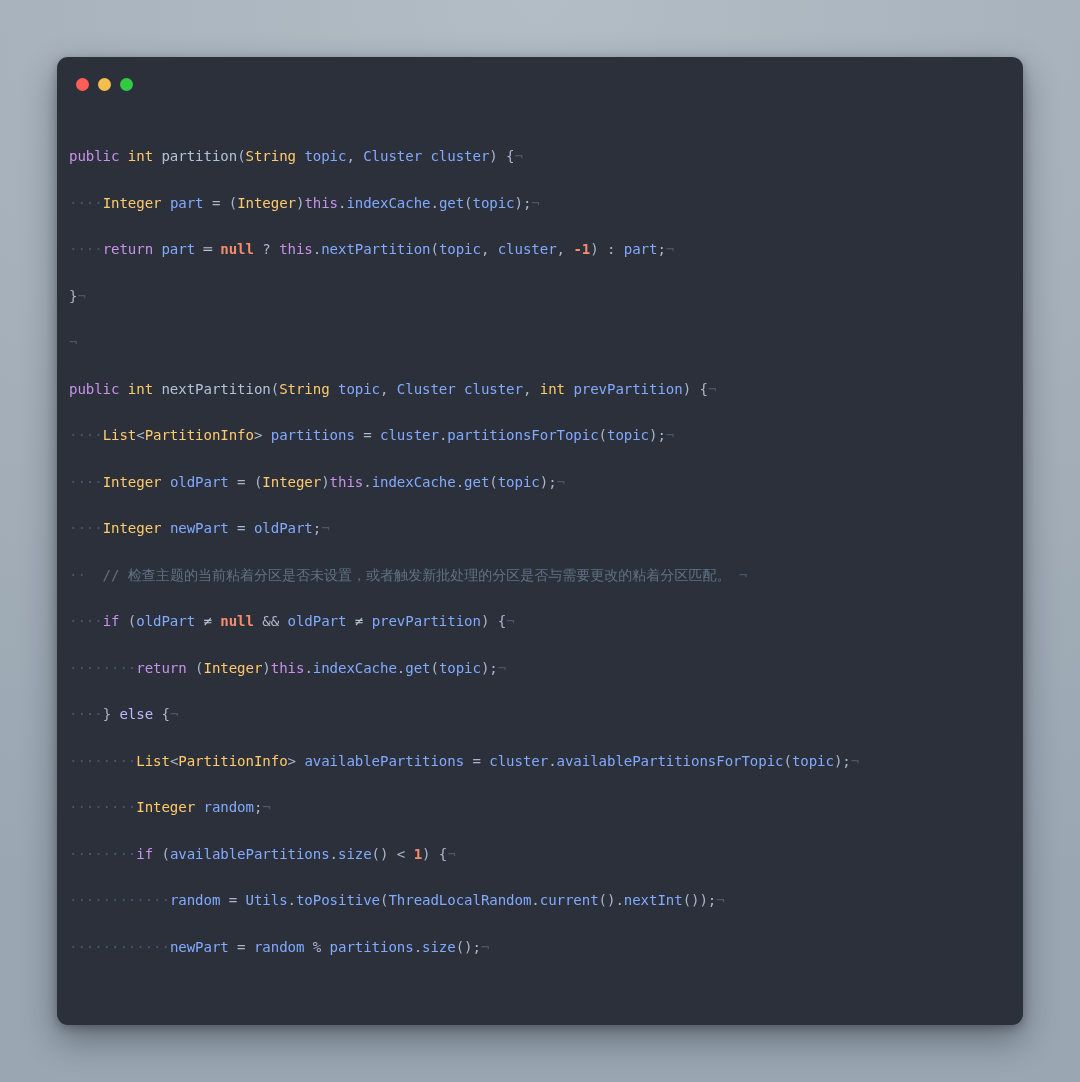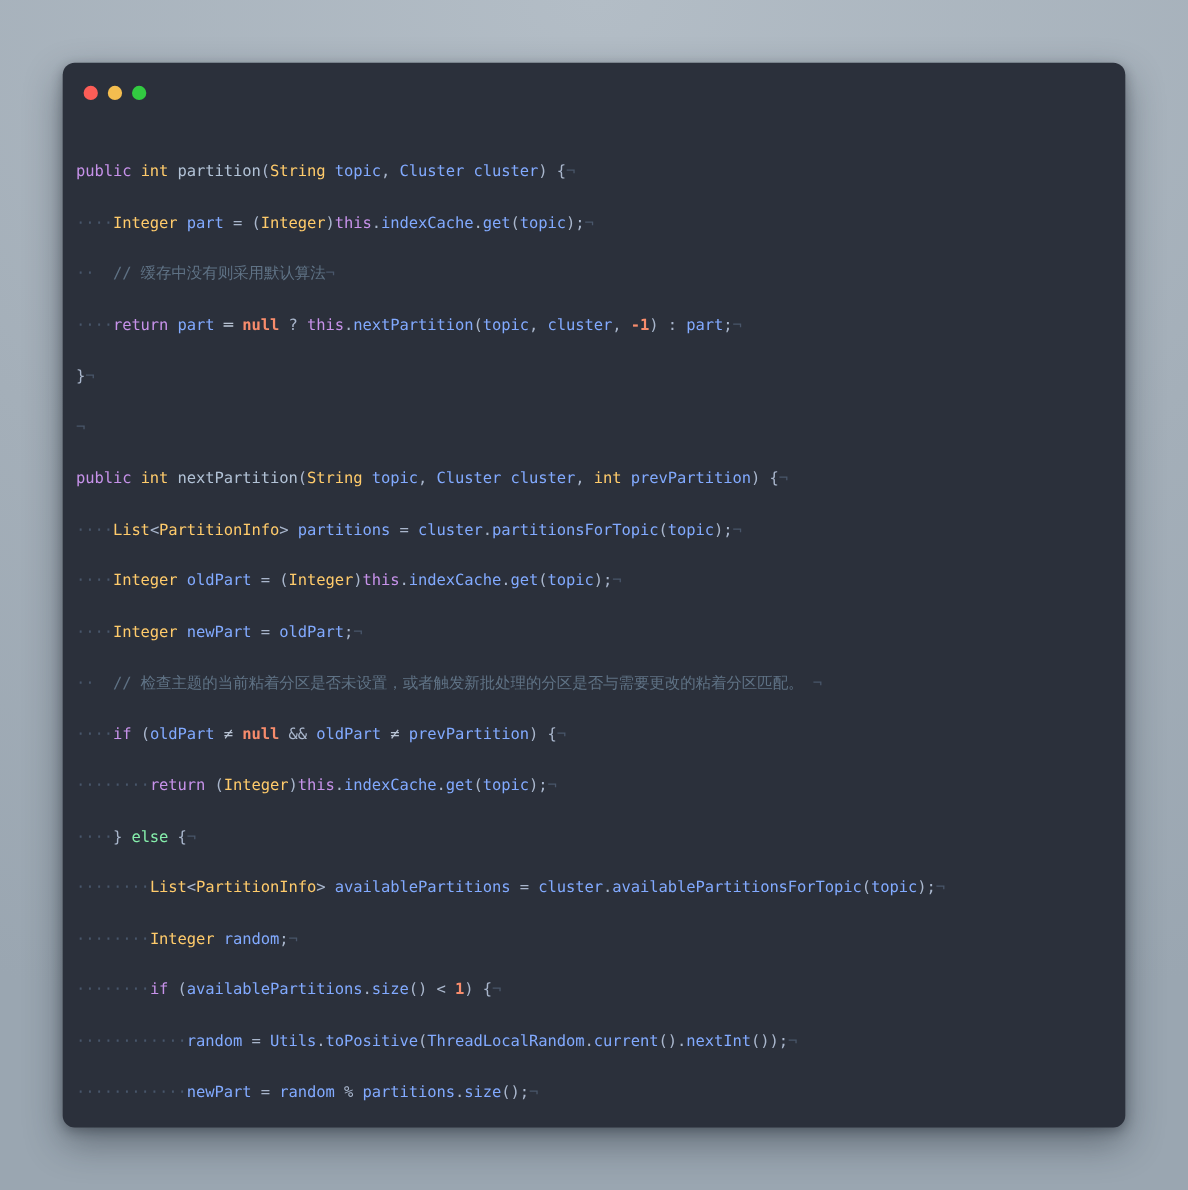--- a/index.html
+++ b/index.html
@@ -79,32 +79,31 @@
 
   <div id="title-bar">
     <span class="dot dot-close" style="background: rgb(252, 93, 87);"></span>
     <span class="dot dot-min" style="background: rgb(244, 189, 79);"></span>
     <span class="dot dot-max" style="background: rgb(50, 202, 65);"></span>
   </div>
 
   <div id="code-area">
 <div class="ln"><span class="kw" style="color: rgb(199, 146, 234);">public</span><span class="op" style="color: rgb(169, 182, 204);"> </span><span class="type" style="color: rgb(255, 203, 107);">int</span><span class="op" style="color: rgb(169, 182, 204);"> </span><span class="fn" style="color: rgb(178, 194, 214);">partition</span><span class="op" style="color: rgb(169, 182, 204);">(</span><span class="type" style="color: rgb(255, 203, 107);">String</span><span class="op" style="color: rgb(169, 182, 204);"> </span><span class="var" style="color: rgb(130, 170, 255);">topic</span><span class="op" style="color: rgb(169, 182, 204);">, </span><span class="var" style="color: rgb(130, 170, 255);">Cluster</span><span class="op" style="color: rgb(169, 182, 204);"> </span><span class="var" style="color: rgb(130, 170, 255);">cluster</span><span class="op" style="color: rgb(169, 182, 204);">) {</span><span class="eol" style="color: rgb(73, 86, 106);">¬</span></div>
 <div class="ln"><span class="ind" style="color: rgb(72, 86, 107);">····</span><span class="type" style="color: rgb(255, 203, 107);">Integer</span><span class="op" style="color: rgb(169, 182, 204);"> </span><span class="var" style="color: rgb(130, 170, 255);">part</span><span class="op" style="color: rgb(169, 182, 204);"> = (</span><span class="type" style="color: rgb(255, 203, 107);">Integer</span><span class="op" style="color: rgb(169, 182, 204);">)</span><span class="kw" style="color: rgb(199, 146, 234);">this</span><span class="op" style="color: rgb(169, 182, 204);">.</span><span class="var" style="color: rgb(130, 170, 255);">indexCache</span><span class="op" style="color: rgb(169, 182, 204);">.</span><span class="var" style="color: rgb(130, 170, 255);">get</span><span class="op" style="color: rgb(169, 182, 204);">(</span><span class="var" style="color: rgb(130, 170, 255);">topic</span><span class="op" style="color: rgb(169, 182, 204);">);</span><span class="eol" style="color: rgb(73, 86, 106);">¬</span></div>
-<div class="ln"><span class="ind" style="color: rgb(72, 86, 107);">··</span><span class="cmt" style="color: rgb(95, 114, 133);">  // 缓存中没有则采用默认算法</span><span class="eol" style="color: rgb(73, 86, 106);">¬</span></div>
 <div class="ln"><span class="ind" style="color: rgb(72, 86, 107);">····</span><span class="kw" style="color: rgb(199, 146, 234);">return</span><span class="op" style="color: rgb(169, 182, 204);"> </span><span class="var" style="color: rgb(130, 170, 255);">part</span><span class="op" style="color: rgb(169, 182, 204);"> </span><span class="lig">═</span><span class="op" style="color: rgb(169, 182, 204);"> </span><span class="num" style="color: rgb(247, 140, 108);">null</span><span class="op" style="color: rgb(169, 182, 204);"> </span><span class="op" style="color: rgb(169, 182, 204);">?</span><span class="op" style="color: rgb(169, 182, 204);"> </span><span class="kw" style="color: rgb(199, 146, 234);">this</span><span class="op" style="color: rgb(169, 182, 204);">.</span><span class="var" style="color: rgb(130, 170, 255);">nextPartition</span><span class="op" style="color: rgb(169, 182, 204);">(</span><span class="var" style="color: rgb(130, 170, 255);">topic</span><span class="op" style="color: rgb(169, 182, 204);">, </span><span class="var" style="color: rgb(130, 170, 255);">cluster</span><span class="op" style="color: rgb(169, 182, 204);">, </span><span class="num" style="color: rgb(247, 140, 108);">-1</span><span class="op" style="color: rgb(169, 182, 204);">)</span><span class="op" style="color: rgb(169, 182, 204);"> : </span><span class="var" style="color: rgb(130, 170, 255);">part</span><span class="op" style="color: rgb(169, 182, 204);">;</span><span class="eol" style="color: rgb(73, 86, 106);">¬</span></div>
 <div class="ln"><span class="op" style="color: rgb(169, 182, 204);">}</span><span class="eol" style="color: rgb(73, 86, 106);">¬</span></div>
 <div class="ln"><span class="eol" style="color: rgb(73, 86, 106);">¬</span></div>
 <div class="ln"><span class="kw" style="color: rgb(199, 146, 234);">public</span><span class="op" style="color: rgb(169, 182, 204);"> </span><span class="type" style="color: rgb(255, 203, 107);">int</span><span class="op" style="color: rgb(169, 182, 204);"> </span><span class="fn" style="color: rgb(178, 194, 214);">nextPartition</span><span class="op" style="color: rgb(169, 182, 204);">(</span><span class="type" style="color: rgb(255, 203, 107);">String</span><span class="op" style="color: rgb(169, 182, 204);"> </span><span class="var" style="color: rgb(130, 170, 255);">topic</span><span class="op" style="color: rgb(169, 182, 204);">, </span><span class="var" style="color: rgb(130, 170, 255);">Cluster</span><span class="op" style="color: rgb(169, 182, 204);"> </span><span class="var" style="color: rgb(130, 170, 255);">cluster</span><span class="op" style="color: rgb(169, 182, 204);">, </span><span class="type" style="color: rgb(255, 203, 107);">int</span><span class="op" style="color: rgb(169, 182, 204);"> </span><span class="var" style="color: rgb(130, 170, 255);">prevPartition</span><span class="op" style="color: rgb(169, 182, 204);">) {</span><span class="eol" style="color: rgb(73, 86, 106);">¬</span></div>
 <div class="ln"><span class="ind" style="color: rgb(72, 86, 107);">····</span><span class="type" style="color: rgb(255, 203, 107);">List</span><span class="op" style="color: rgb(169, 182, 204);">&lt;</span><span class="type" style="color: rgb(255, 203, 107);">PartitionInfo</span><span class="op" style="color: rgb(169, 182, 204);">&gt; </span><span class="var" style="color: rgb(130, 170, 255);">partitions</span><span class="op" style="color: rgb(169, 182, 204);"> = </span><span class="var" style="color: rgb(130, 170, 255);">cluster</span><span class="op" style="color: rgb(169, 182, 204);">.</span><span class="var" style="color: rgb(130, 170, 255);">partitionsForTopic</span><span class="op" style="color: rgb(169, 182, 204);">(</span><span class="var" style="color: rgb(130, 170, 255);">topic</span><span class="op" style="color: rgb(169, 182, 204);">);</span><span class="eol" style="color: rgb(73, 86, 106);">¬</span></div>
 <div class="ln"><span class="ind" style="color: rgb(72, 86, 107);">····</span><span class="type" style="color: rgb(255, 203, 107);">Integer</span><span class="op" style="color: rgb(169, 182, 204);"> </span><span class="var" style="color: rgb(130, 170, 255);">oldPart</span><span class="op" style="color: rgb(169, 182, 204);"> = (</span><span class="type" style="color: rgb(255, 203, 107);">Integer</span><span class="op" style="color: rgb(169, 182, 204);">)</span><span class="kw" style="color: rgb(199, 146, 234);">this</span><span class="op" style="color: rgb(169, 182, 204);">.</span><span class="var" style="color: rgb(130, 170, 255);">indexCache</span><span class="op" style="color: rgb(169, 182, 204);">.</span><span class="var" style="color: rgb(130, 170, 255);">get</span><span class="op" style="color: rgb(169, 182, 204);">(</span><span class="var" style="color: rgb(130, 170, 255);">topic</span><span class="op" style="color: rgb(169, 182, 204);">);</span><span class="eol" style="color: rgb(73, 86, 106);">¬</span></div>
 <div class="ln"><span class="ind" style="color: rgb(72, 86, 107);">····</span><span class="type" style="color: rgb(255, 203, 107);">Integer</span><span class="op" style="color: rgb(169, 182, 204);"> </span><span class="var" style="color: rgb(130, 170, 255);">newPart</span><span class="op" style="color: rgb(169, 182, 204);"> = </span><span class="var" style="color: rgb(130, 170, 255);">oldPart</span><span class="op" style="color: rgb(169, 182, 204);">;</span><span class="eol" style="color: rgb(73, 86, 106);">¬</span></div>
 <div class="ln"><span class="ind" style="color: rgb(72, 86, 107);">··</span><span class="cmt" style="color: rgb(95, 114, 133);">  // 检查主题的当前粘着分区是否未设置，或者触发新批处理的分区是否与需要更改的粘着分区匹配。</span><span class="eol" style="color: rgb(73, 86, 106);"> ¬</span></div>
 <div class="ln"><span class="ind" style="color: rgb(72, 86, 107);">····</span><span class="kw" style="color: rgb(199, 146, 234);">if</span><span class="op" style="color: rgb(169, 182, 204);"> (</span><span class="var" style="color: rgb(130, 170, 255);">oldPart</span><span class="op" style="color: rgb(169, 182, 204);"> </span><span class="lig">≠</span><span class="op" style="color: rgb(169, 182, 204);"> </span><span class="num" style="color: rgb(247, 140, 108);">null</span><span class="op" style="color: rgb(169, 182, 204);"> &amp;&amp; </span><span class="var" style="color: rgb(130, 170, 255);">oldPart</span><span class="op" style="color: rgb(169, 182, 204);"> </span><span class="lig">≠</span><span class="op" style="color: rgb(169, 182, 204);"> </span><span class="var" style="color: rgb(130, 170, 255);">prevPartition</span><span class="op" style="color: rgb(169, 182, 204);">) {</span><span class="eol" style="color: rgb(73, 86, 106);">¬</span></div>
 <div class="ln"><span class="ind" style="color: rgb(72, 86, 107);">········</span><span class="kw" style="color: rgb(199, 146, 234);">return</span><span class="op" style="color: rgb(169, 182, 204);"> (</span><span class="type" style="color: rgb(255, 203, 107);">Integer</span><span class="op" style="color: rgb(169, 182, 204);">)</span><span class="kw" style="color: rgb(199, 146, 234);">this</span><span class="op" style="color: rgb(169, 182, 204);">.</span><span class="var" style="color: rgb(130, 170, 255);">indexCache</span><span class="op" style="color: rgb(169, 182, 204);">.</span><span class="var" style="color: rgb(130, 170, 255);">get</span><span class="op" style="color: rgb(169, 182, 204);">(</span><span class="var" style="color: rgb(130, 170, 255);">topic</span><span class="op" style="color: rgb(169, 182, 204);">);</span><span class="eol" style="color: rgb(73, 86, 106);">¬</span></div>
-<div class="ln"><span class="ind" style="color: rgb(72, 86, 107);">····</span><span class="op" style="color: rgb(169, 182, 204);">} </span><span class="kw" style="color: #86efac;">else</span><span class="op" style="color: rgb(169, 182, 204);"> {</span><span class="eol" style="color: rgb(73, 86, 106);">¬</span></div>
+<div class="ln"><span class="ind" style="color: rgb(72, 86, 107);">····</span><span class="op" style="color: rgb(169, 182, 204);">} </span><span class="kw" style="color: #c4b5fd;">else</span><span class="op" style="color: rgb(169, 182, 204);"> {</span><span class="eol" style="color: rgb(73, 86, 106);">¬</span></div>
 <div class="ln"><span class="ind" style="color: rgb(72, 86, 107);">········</span><span class="type" style="color: rgb(255, 203, 107);">List</span><span class="op" style="color: rgb(169, 182, 204);">&lt;</span><span class="type" style="color: rgb(255, 203, 107);">PartitionInfo</span><span class="op" style="color: rgb(169, 182, 204);">&gt; </span><span class="var" style="color: rgb(130, 170, 255);">availablePartitions</span><span class="op" style="color: rgb(169, 182, 204);"> = </span><span class="var" style="color: rgb(130, 170, 255);">cluster</span><span class="op" style="color: rgb(169, 182, 204);">.</span><span class="var" style="color: rgb(130, 170, 255);">availablePartitionsForTopic</span><span class="op" style="color: rgb(169, 182, 204);">(</span><span class="var" style="color: rgb(130, 170, 255);">topic</span><span class="op" style="color: rgb(169, 182, 204);">);</span><span class="eol" style="color: rgb(73, 86, 106);">¬</span></div>
 <div class="ln"><span class="ind" style="color: rgb(72, 86, 107);">········</span><span class="type" style="color: rgb(255, 203, 107);">Integer</span><span class="op" style="color: rgb(169, 182, 204);"> </span><span class="var" style="color: rgb(130, 170, 255);">random</span><span class="op" style="color: rgb(169, 182, 204);">;</span><span class="eol" style="color: rgb(73, 86, 106);">¬</span></div>
 <div class="ln"><span class="ind" style="color: rgb(72, 86, 107);">········</span><span class="kw" style="color: rgb(199, 146, 234);">if</span><span class="op" style="color: rgb(169, 182, 204);"> (</span><span class="var" style="color: rgb(130, 170, 255);">availablePartitions</span><span class="op" style="color: rgb(169, 182, 204);">.</span><span class="var" style="color: rgb(130, 170, 255);">size</span><span class="op" style="color: rgb(169, 182, 204);">() &lt; </span><span class="num" style="color: rgb(247, 140, 108);">1</span><span class="op" style="color: rgb(169, 182, 204);">) {</span><span class="eol" style="color: rgb(73, 86, 106);">¬</span></div>
 <div class="ln"><span class="ind" style="color: rgb(72, 86, 107);">············</span><span class="var" style="color: rgb(130, 170, 255);">random</span><span class="op" style="color: rgb(169, 182, 204);"> = </span><span class="var" style="color: rgb(130, 170, 255);">Utils</span><span class="op" style="color: rgb(169, 182, 204);">.</span><span class="var" style="color: rgb(130, 170, 255);">toPositive</span><span class="op" style="color: rgb(169, 182, 204);">(</span><span class="var" style="color: rgb(130, 170, 255);">ThreadLocalRandom</span><span class="op" style="color: rgb(169, 182, 204);">.</span><span class="var" style="color: rgb(130, 170, 255);">current</span><span class="op" style="color: rgb(169, 182, 204);">().</span><span class="var" style="color: rgb(130, 170, 255);">nextInt</span><span class="op" style="color: rgb(169, 182, 204);">());</span><span class="eol" style="color: rgb(73, 86, 106);">¬</span></div>
 <div class="ln"><span class="ind" style="color: rgb(72, 86, 107);">············</span><span class="var" style="color: rgb(130, 170, 255);">newPart</span><span class="op" style="color: rgb(169, 182, 204);"> = </span><span class="var" style="color: rgb(130, 170, 255);">random</span><span class="op" style="color: rgb(169, 182, 204);"> % </span><span class="var" style="color: rgb(130, 170, 255);">partitions</span><span class="op" style="color: rgb(169, 182, 204);">.</span><span class="var" style="color: rgb(130, 170, 255);">size</span><span class="op" style="color: rgb(169, 182, 204);">();</span><span class="eol" style="color: rgb(73, 86, 106);">¬</span></div>
 
 
 
 
 

